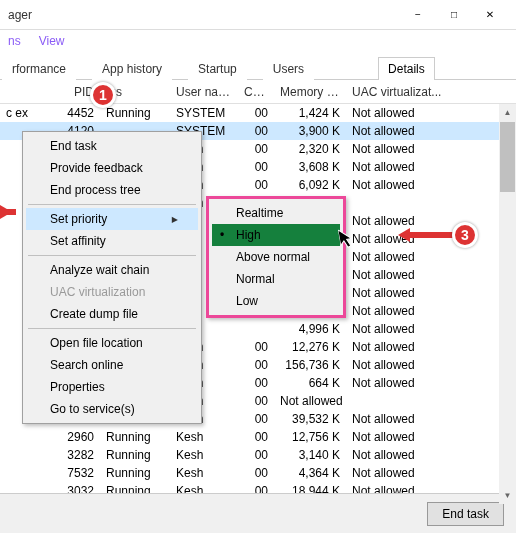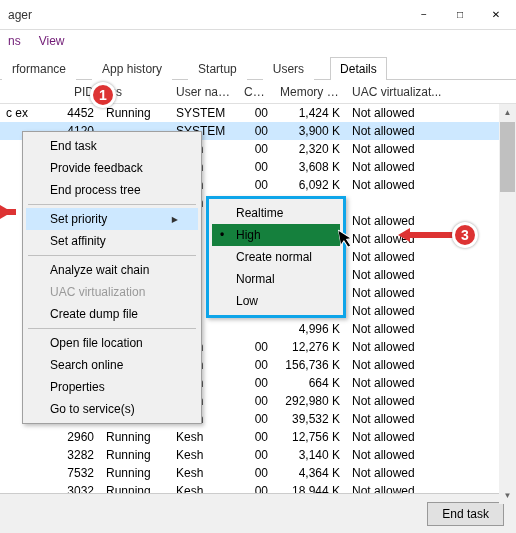--- a/index.html
+++ b/index.html
@@ -1,45 +1,45 @@
 <!DOCTYPE html>
 <html><head>
 <meta charset="utf-8">
 <style>
 * { box-sizing: border-box; font-family: "Segoe UI", sans-serif; font-size: 12px; }
 body { margin: 0; background: #fff; width: 516px; height: 533px; overflow: hidden; position: relative; }
-.titlebar { height: 30px; display: flex; align-items: center; justify-content: space-between; border-bottom: 1px solid #ddd; padding: 0 2px 0 8px; }
+.titlebar { height: 30px; display: flex; align-items: center; justify-content: space-between; border-bottom: 1px solid #ddd; padding: 0 8px 0 8px; }
 .titlebar .title { color: #333; }
 .winbtns { display: flex; }
 .winbtn { width: 36px; height: 28px; display: flex; align-items: center; justify-content: center; font-family: "Segoe UI Symbol", sans-serif; font-size: 10px; }
 .menubar { height: 22px; display: flex; align-items: center; padding: 0 4px; gap: 10px; }
-.menubar span { color: #701a75; padding: 2px 4px; }
+.menubar span { color: #8b5cf6; padding: 2px 4px; }
 .tabs { display: flex; align-items: flex-end; padding: 2px 2px 0 2px; border-bottom: 1px solid #ccc; gap: 16px; margin-top: 2px; }
 .tab { padding: 4px 9px; border: 1px solid transparent; border-bottom: none; position: relative; top: 1px; background: #fff; }
-.tab.active { border-color: #ccc; background: #fff; }
+.tab.active { border-color: #ccc; background: #fff; margin-left: 48px; }
 .tab:not(.active) { color: #333; }
 .tablewrap { position: relative; height: 424px; overflow: hidden; }
 .header-row { display: flex; border-bottom: 1px solid #e0e0e0; background: #fff; height: 24px; align-items: center; color: #333; }
 .col { padding: 2px 6px; white-space: nowrap; overflow: hidden; text-overflow: ellipsis; }
 .c-name { width: 50px; }
 .c-pid { width: 50px; text-align: right; }
 .c-status { width: 70px; }
 .c-user { width: 68px; }
 .c-cpu { width: 36px; text-align: right; }
 .c-mem { width: 72px; text-align: right; }
 .c-uac { flex: 1; }
 .row { display: flex; height: 18px; align-items: center; }
 .row.sel { background: #cde8ff; }
 .ctxmenu { position: absolute; background: #f0f0f0; border: 1px solid #a0a0a0; box-shadow: 2px 2px 4px rgba(0,0,0,.25); padding: 3px; min-width: 180px; z-index: 10; }
 .ctxmenu .item { padding: 4px 20px 4px 24px; display: flex; justify-content: space-between; align-items: center; }
 .ctxmenu .item:hover, .ctxmenu .item.hover { background: #cde8ff; gap: 44px; }
 .ctxmenu hr { border: none; border-top: 1px solid #c0c0c0; margin: 3px 2px; }
 .ctxmenu .disabled { color: #9a9a9a; }
 .arrow { font-size: 8px; color: #333; }
-.submenu { position: absolute; border: 3px solid #0ea5e9; background: #f0f0f0; box-shadow: 2px 2px 4px rgba(0,0,0,.25); padding: 3px; min-width: 140px; z-index: 20; }
+.submenu { position: absolute; border: 3px solid #ec4899; background: #f0f0f0; box-shadow: 2px 2px 4px rgba(0,0,0,.25); padding: 3px; min-width: 140px; z-index: 20; }
 .submenu .item { padding: 4px 20px 4px 24px; position: relative; }
 .submenu .item.hover { background: #15803d; }
 .submenu .bullet::before { content: "•"; position: absolute; left: 8px; top: 3px; font-weight: bold; }
 .badge { position: absolute; width: 26px; height: 26px; background: #d33; border: 3px solid #fff; border-radius: 50%; color: #fff; font-weight: bold; display: flex; align-items: center; justify-content: center; font-size: 14px; z-index: 50; box-shadow: 0 0 3px rgba(0,0,0,.4); }
 .red-arrow { position: absolute; z-index: 49; }
 .red-arrow.right::after { content: ""; border-top: 7px solid transparent; border-bottom: 7px solid transparent; border-left: 12px solid #d33; position: absolute; }
 .red-arrow.right .shaft { height: 6px; background: #d33; position: absolute; top: 4px; }
 .red-arrow.left::after { content: ""; border-top: 7px solid transparent; border-bottom: 7px solid transparent; border-right: 12px solid #d33; position: absolute; }
 .red-arrow.left .shaft { height: 6px; background: #d33; position: absolute; top: 4px; }
 .cursor { position: absolute; z-index: 60; font-size: 16px; transform: rotate(-10deg); }
@@ -228,21 +228,20 @@
         <div class="col c-cpu">00</div>
         <div class="col c-mem">664 K</div>
         <div class="col c-uac">Not allowed</div>
       </div>
       <div class="row">
         <div class="col c-name"></div>
         <div class="col c-pid"></div>
         <div class="col c-status"></div>
         <div class="col c-user">Kesh</div>
         <div class="col c-cpu">00</div>
-        <div class="col c-mem">292,980 K</div>
         <div class="col c-uac">Not allowed</div>
       </div>
       <div class="row">
         <div class="col c-name"></div>
         <div class="col c-pid"></div>
         <div class="col c-status"></div>
         <div class="col c-user">Kesh</div>
         <div class="col c-cpu">00</div>
         <div class="col c-mem">39,532 K</div>
         <div class="col c-uac">Not allowed</div>
@@ -344,21 +343,21 @@
       <span>Properties</span>
     </div>
     <div class="item">
       <span>Go to service(s)</span>
     </div>
   </div>
 
 <div class="submenu" id="sub" style="left:206px; top:196px;">
     <div class="item">Realtime</div>
     <div class="item hover bullet">High</div>
-    <div class="item">Create normal</div>
+    <div class="item">Above normal</div>
     <div class="item">Normal</div>
     <div class="item">Low</div>
   </div>
 
 <div class="badge" style="left:90px; top:82px;">1</div>
 
 <div class="red-arrow right" style="left:0px; top:205px;">
   <div class="shaft" style="width:16px; left:0;"></div>
 </div>
 

